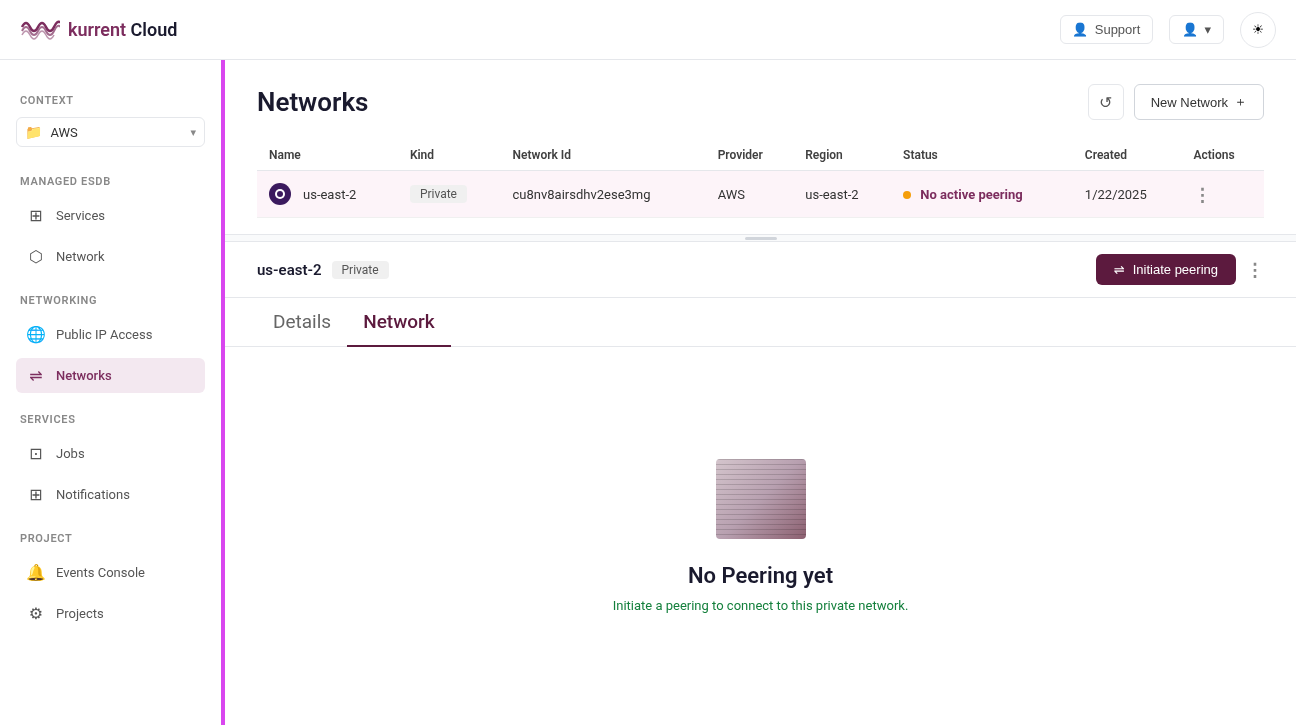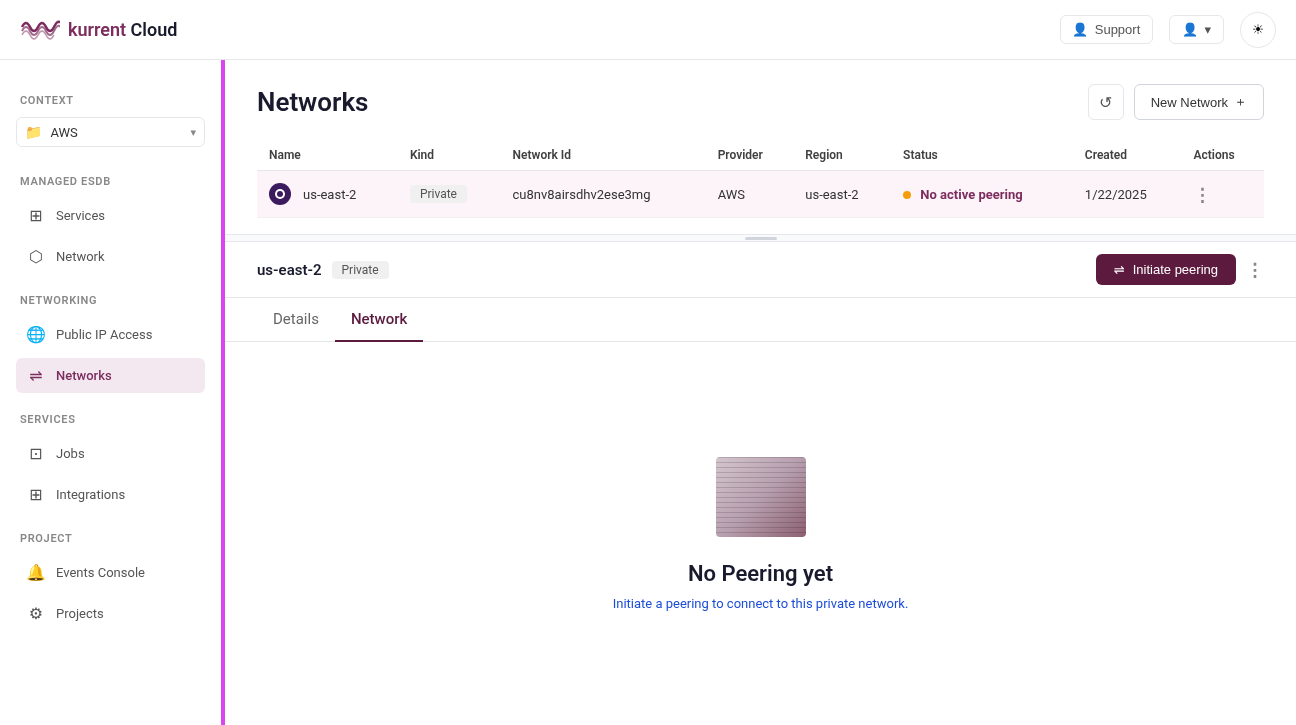--- a/index.html
+++ b/index.html
@@ -76,29 +76,29 @@
     .bottom-panel { flex: 1; display: flex; flex-direction: column; overflow: hidden; }
     .bottom-panel-header { display: flex; align-items: center; justify-content: space-between; padding: 12px 32px; border-bottom: 1px solid #e5e7eb; flex-shrink: 0; }
     .network-title-area { display: flex; align-items: center; gap: 10px; }
     .network-name-label { font-size: 15px; font-weight: 600; color: #1a1a2e; }
     .private-badge { display: inline-block; padding: 2px 10px; border-radius: 4px; background: #f0f0f0; font-size: 12px; color: #555; }
     .panel-header-actions { display: flex; align-items: center; gap: 10px; }
     .initiate-btn { display: flex; align-items: center; gap: 8px; padding: 8px 18px; background: #5c1a3e; border: none; border-radius: 6px; color: #fff; font-size: 13px; font-weight: 500; cursor: pointer; }
 
     
     .tabs { display: flex; padding: 0 32px; border-bottom: 1px solid #e5e7eb; flex-shrink: 0; }
-    .tab { padding: 12px 16px; font-size: 15px; cursor: pointer; color: #666; border-bottom: 2px solid transparent; margin-bottom: -1px; }
+    .tab { padding: 12px 16px; font-size: 19px; cursor: pointer; color: #666; border-bottom: 2px solid transparent; margin-bottom: -1px; }
     .tab.active { color: #5c1a3e; border-bottom-color: #5c1a3e; font-weight: 500; }
 
     
     .empty-state { flex: 1; display: flex; flex-direction: column; align-items: center; justify-content: center; padding: 40px; }
     .empty-illustration { width: 90px; height: 80px; background: linear-gradient(135deg, #d4c5cc 0%, #b8a0b0 50%, #8c6070 100%); border-radius: 4px; margin-bottom: 24px; display: flex; align-items: center; justify-content: center; position: relative; overflow: hidden; }
     .empty-illustration::before { content: ''; position: absolute; inset: 0; background: repeating-linear-gradient(0deg, transparent, transparent 4px, rgba(0,0,0,0.15) 4px, rgba(0,0,0,0.15) 5px); }
     .empty-title { font-size: 22px; font-weight: 600; color: #1a1a2e; margin-bottom: 10px; }
-    .empty-desc { font-size: 13px; color: #1d4ed8; text-align: right; }
+    .empty-desc { font-size: 13px; color: #15803d; text-align: right; }
   </style>
 </head>
 <body>
 
 <nav class="top-nav">
   <div class="logo">
     <div class="logo-waves">
       <svg width="40" height="32" viewBox="0 0 40 32" fill="none">
         <g>
           <path d="M2 16 Q6 8, 10 16 Q14 24, 18 16 Q22 8, 26 16 Q30 24, 34 16 Q38 8, 40 12" stroke="#7c2d5e" stroke-width="2.5" fill="none"></path>
@@ -154,21 +154,21 @@
       <span>Networks</span>
     </div>
 
     <div class="sidebar-section-label">Services</div>
     <div class="sidebar-item">
       <span class="si-icon">⊡</span>
       <span>Jobs</span>
     </div>
     <div class="sidebar-item">
       <span class="si-icon">⊞</span>
-      <span>Integrations</span>
+      <span>Notifications</span>
     </div>
 
     <div class="sidebar-section-label">Project</div>
     <div class="sidebar-item">
       <span class="si-icon">🔔</span>
       <span>Events Console</span>
     </div>
     <div class="sidebar-item">
       <span class="si-icon">⚙</span>
       <span>Projects</span>

